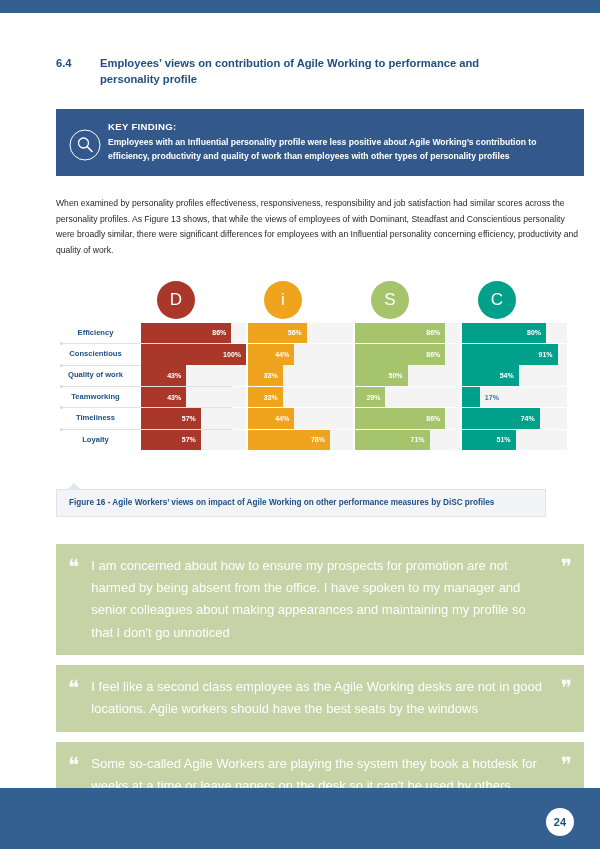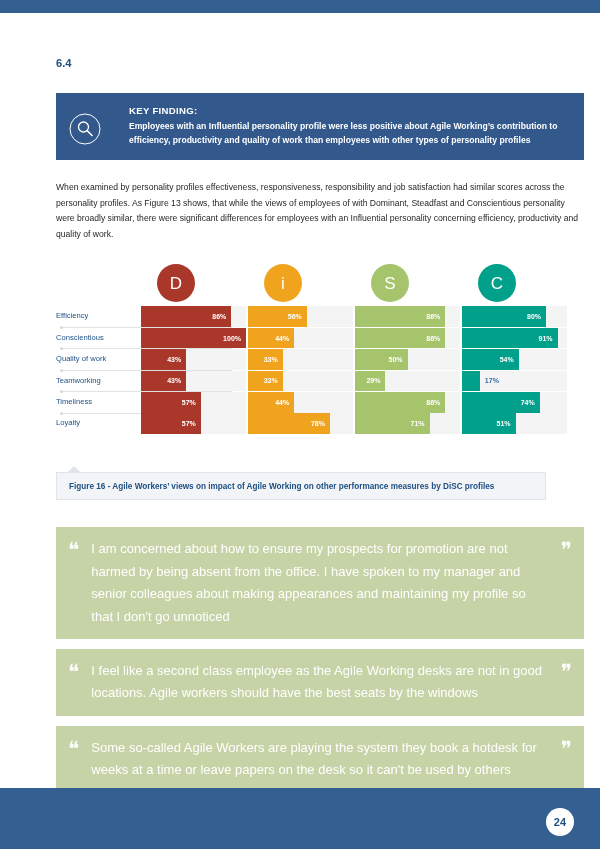--- a/index.html
+++ b/index.html
@@ -79,21 +79,20 @@
 
   
   .key-finding {
     margin-top: 22px;
     background: #33598c;
     color: #ffffff;
     display: flex;
     align-items: flex-start;
     padding: 12px 14px 13px 12px;
     min-height: 62px;
-    gap: 21px;
   }
   .kf-icon {
     flex: 0 0 34px;
     height: 34px;
     margin-top: 7px;
     margin-right: 6px;
     display: flex;
     align-items: center;
     justify-content: center;
   }
@@ -149,23 +148,23 @@
     height: 20.6px;
     margin-bottom: 0.8px;
   }
   .row-label {
     position: absolute;
     left: 0;
     top: 0;
     width: 83px;
     height: 20.6px;
     line-height: 20.6px;
-    text-align: left;
+    text-align: center;
     font-size: 7.6px;
-    font-weight: normal;
+    font-weight: bold;
     color: #1d4f83;
     padding-right: 4px;
   }
   .row-divider {
     position: absolute;
     left: 4px;
     top: 20.6px;
     width: 172px;
     height: 1px;
     background: #e2e2e2;
@@ -261,20 +260,21 @@
 </style>
 </head>
 <body>
 
 <div class="top-bar"></div>
 
 <div class="content">
 
   <div class="section-heading">
     <div class="section-number">6.4</div>
+    <div class="section-title">Employees’ views on contribution of Agile Working to performance and personality profile</div>
   </div>
 
   <div class="key-finding">
     <div class="kf-icon">
       <svg width="32" height="32" viewBox="0 0 32 32">
         <circle cx="16" cy="16" r="15" fill="none" stroke="#ffffff" stroke-width="1"></circle>
         <circle cx="14.5" cy="14" r="5" fill="none" stroke="#ffffff" stroke-width="1.3"></circle>
         <line x1="18" y1="17.5" x2="23" y2="22.5" stroke="#ffffff" stroke-width="1.6" stroke-linecap="round"></line>
       </svg>
     </div>

